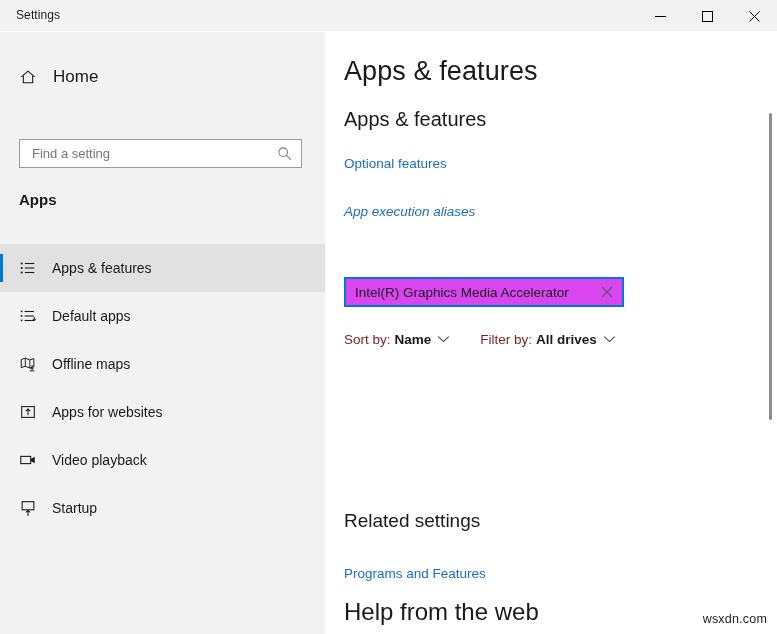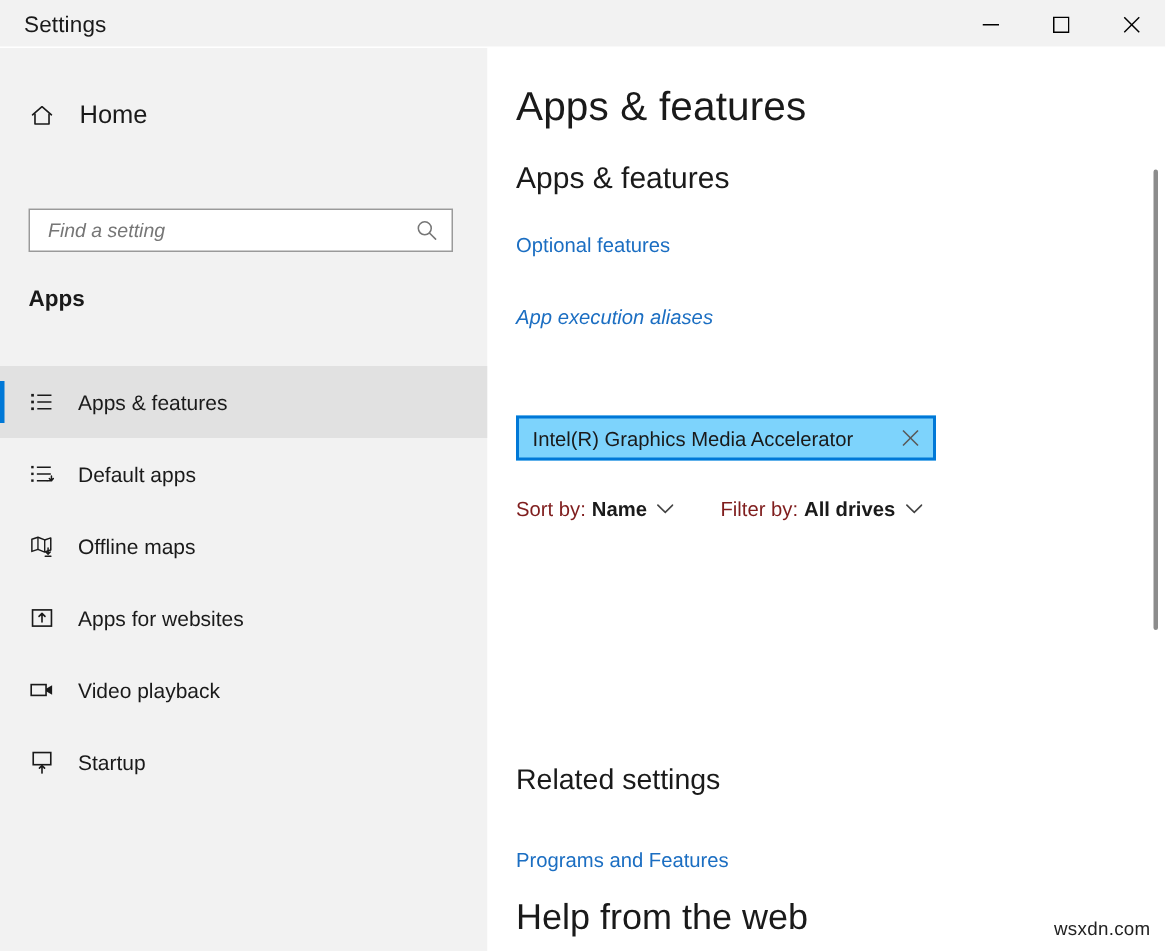--- a/index.html
+++ b/index.html
@@ -28,21 +28,21 @@
     width: 777px;
     height: 32px;
     background: #f2f2f2;
     border-bottom: 1px solid #ffffff;
     box-sizing: border-box;
   }
   #titlebar-text {
     position: absolute;
     left: 16px;
     top: 8px;
-    font-size: 15px;
+    font-size: 12px;
     color: #1a1a1a;
     letter-spacing: 0.1px;
   }
   .winbtn {
     position: absolute;
     top: 0;
     width: 46px;
     height: 32px;
     display: flex;
     align-items: center;
@@ -106,21 +106,20 @@
   #side-search-input {
     border: none;
     outline: none;
     background: transparent;
     font-family: "Liberation Sans", sans-serif;
     font-size: 13px;
     color: #1a1a1a;
     padding: 0 0 0 12px;
     width: 238px;
     height: 25px;
-    font-style: italic;
   }
   #side-search-input::placeholder { color:#767676; opacity:1; }
   #side-search-icon {
     width: 28px;
     display: flex;
     align-items: center;
     justify-content: center;
     color: #767676;
     cursor: default;
   }
@@ -223,21 +222,21 @@
   }
 
   
   #app-search {
     position: absolute;
     left: 19px;
     top: 245px;
     width: 280px;
     height: 30px;
     border: 2px solid #0078d7;
-    background: #7dd3fc;
+    background: #d946ef;
     box-sizing: border-box;
     display: flex;
     align-items: center;
   }
   #app-search-input {
     border: none;
     outline: none;
     background: transparent;
     font-family: "Liberation Sans", sans-serif;
     font-size: 13.5px;

